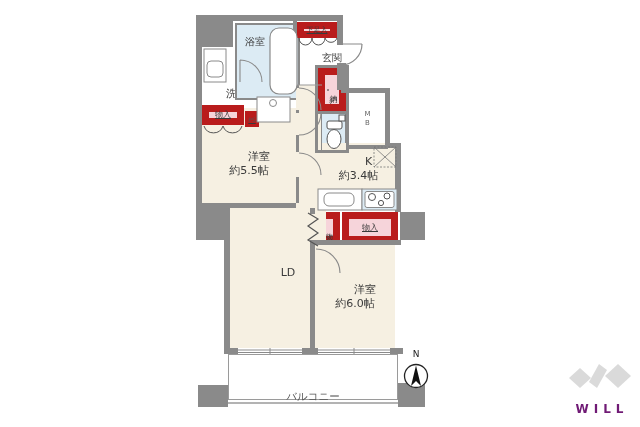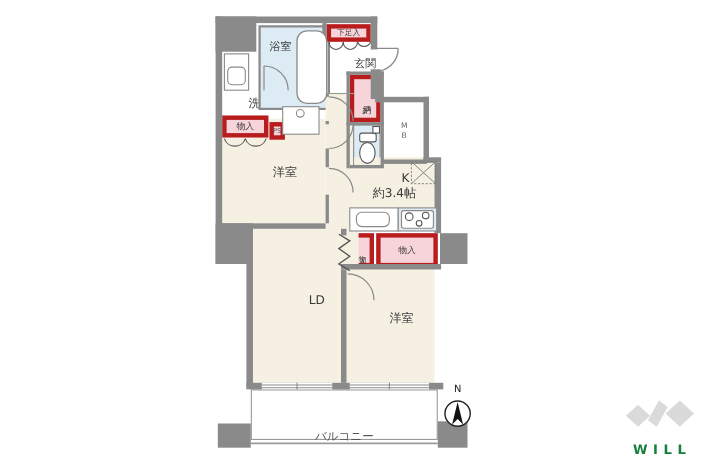--- a/index.html
+++ b/index.html
@@ -5,26 +5,26 @@
   html,body{margin:0;padding:0;background:#fff;}
   .plan{position:relative;width:640px;height:427px;background:#ffffff;overflow:hidden;
         font-family:"DejaVu Sans","Liberation Sans",sans-serif;color:#3a3a3a;}
   .abs{position:absolute;box-sizing:border-box;}
   .room-label{position:absolute;width:100%;text-align:center;line-height:1.25;
               font-size:11px;color:#3a3a3a;letter-spacing:0;}
   .room-label .nm{display:block;margin-left:20px;}
   .room-label .sz{display:block;}
   .small-label{font-size:7px;line-height:1;}
   .vtext{writing-mode:vertical-rl;text-orientation:upright;letter-spacing:1px;}
-  .pink{background:#f6d4da;border:4px solid #b91c1c;}
+  .pink{background:#f6d4da;border:7px solid #b91c1c;text-decoration:underline;}
   .beige{background:#f6f0e2;}
   .blue{background:#dcebf4;}
   svg.overlay{position:absolute;left:0;top:0;pointer-events:none;}
   .logo-text{position:absolute;left:0;bottom:0;width:100%;text-align:center;
-             color:#15803d;font-size:12px;letter-spacing:5px;font-weight:bold;}
+             color:#701a75;font-size:12px;letter-spacing:5px;font-weight:bold;}
   .compass-n{position:absolute;top:0;width:100%;text-align:center;font-size:9px;color:#222;}
 </style>
 </head>
 <body>
 
 <div class="plan">
 
   <div class="abs" style="left:202px;top:47px;width:94px;height:61px;background:#fff;">
     <span class="abs" style="left:24px;top:40px;font-size:10.5px;">洗面室</span>
   </div>
@@ -53,20 +53,21 @@
     <span class="vtext" style="font-size:7px;color:#666;">MB</span>
   </div>
 
   <div class="abs" style="left:350px;top:144px;width:17px;height:10px;background:#fff;border:1px solid #8a8a8a;display:flex;align-items:center;justify-content:center;">
     <span style="font-size:6px;color:#555;">PS</span>
   </div>
 
   <div class="abs beige" style="left:202px;top:108px;width:94px;height:95px;">
     <div class="room-label" style="top:42px;">
       <span class="nm">洋室</span>
+      <span class="sz">約5.5帖</span>
     </div>
   </div>
 
   <div class="abs pink" style="left:202px;top:105px;width:42px;height:20px;display:flex;align-items:center;justify-content:center;">
     <span class="small-label" style="font-size:8px;">物入</span>
   </div>
 
   <div class="abs pink" style="left:245px;top:111px;width:14px;height:16px;display:flex;align-items:center;justify-content:center;">
     <span style="font-size:6px;color:#555;">PS</span>
   </div>
@@ -88,20 +89,21 @@
 
   <div class="abs beige" style="left:230px;top:208px;width:96px;height:140px;">
     <div class="room-label" style="top:58px;">
       <span class="nm">LD</span>
     </div>
   </div>
 
   <div class="abs beige" style="left:315px;top:245px;width:80px;height:103px;">
     <div class="room-label" style="top:38px;">
       <span class="nm">洋室</span>
+      <span class="sz">約6.0帖</span>
     </div>
   </div>
 
   <div class="abs" style="left:228px;top:354px;width:170px;height:46px;background:#fff;border:1px solid #9a9a9a;display:flex;align-items:center;justify-content:center;">
     <span style="font-size:10.5px;color:#555;margin-top:39px;">バルコニー</span>
   </div>
 
   <svg class="overlay" width="640" height="427" viewBox="0 0 640 427">
     <g fill="#8a8a8a" stroke="none">
       <rect x="196" y="15" width="147" height="6"></rect>

